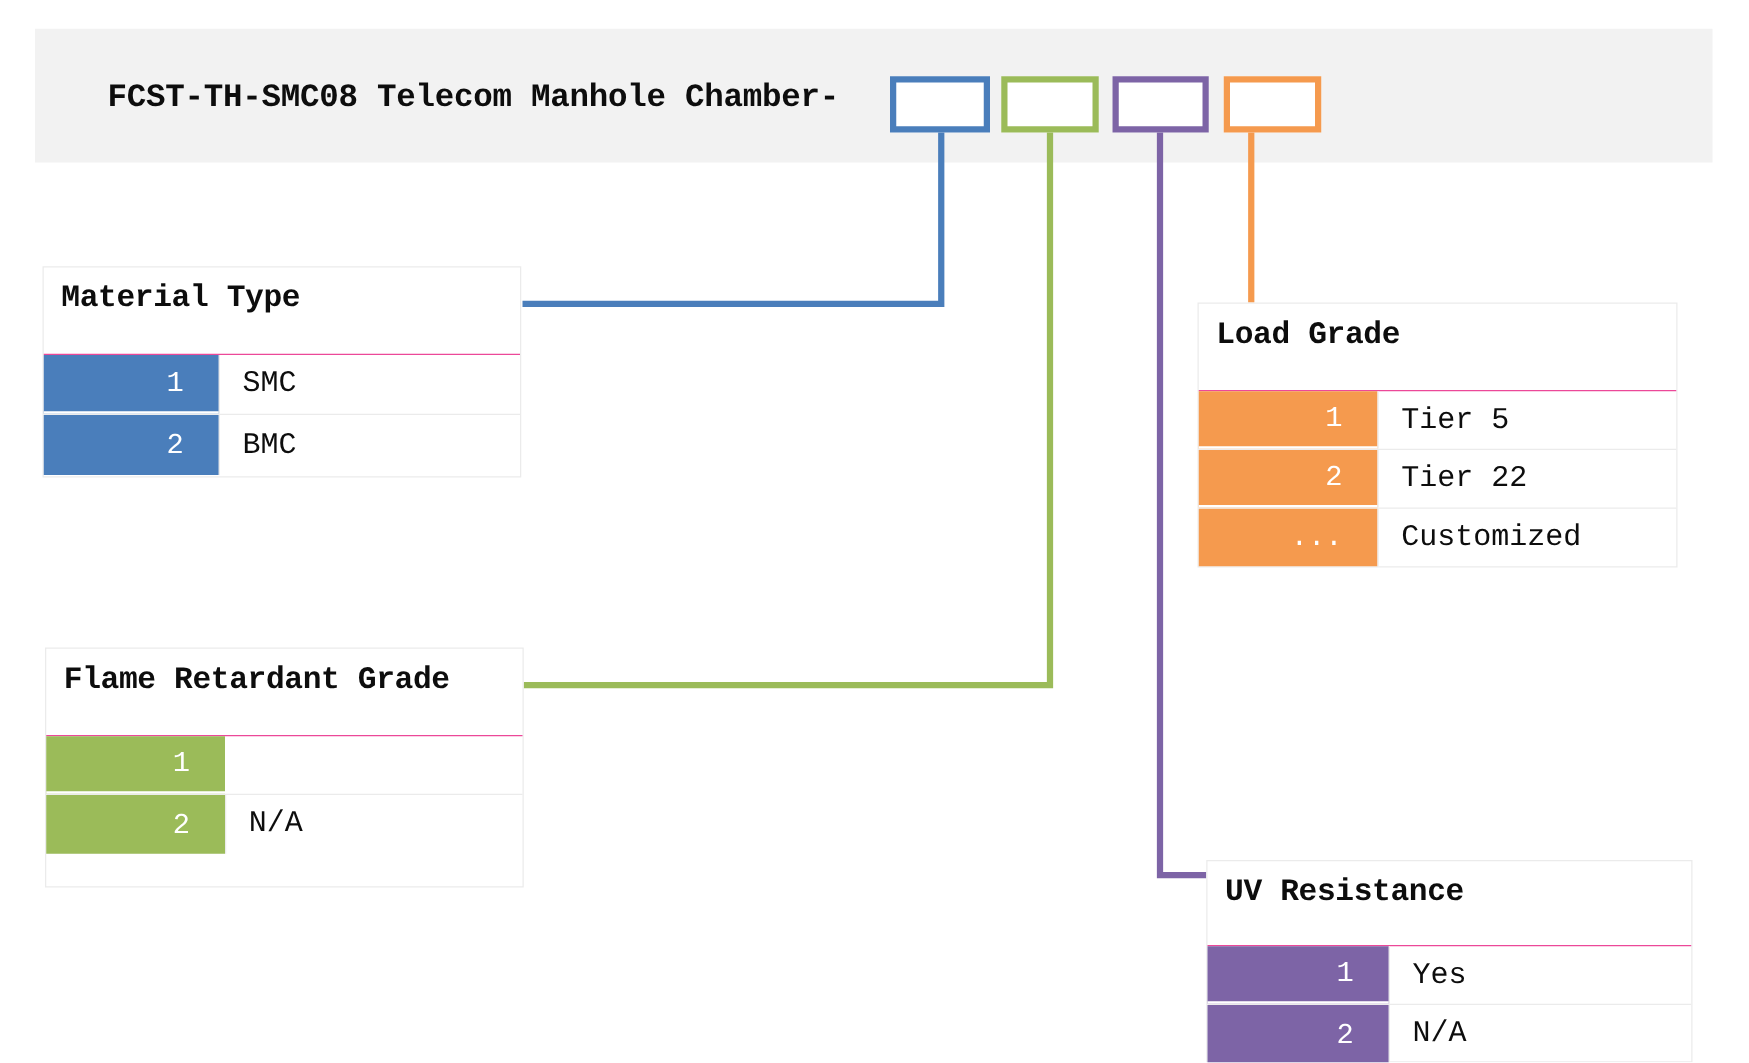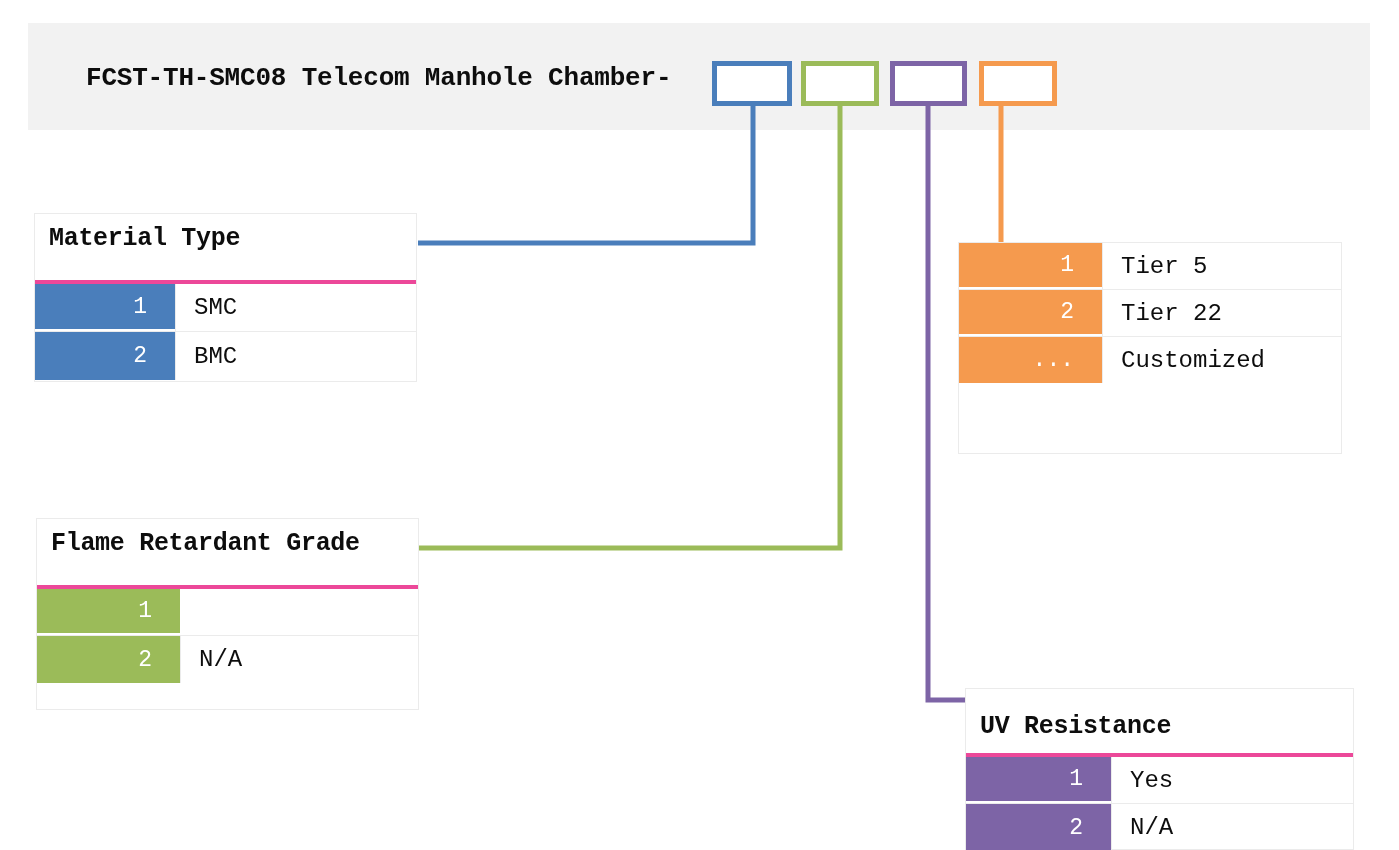--- a/index.html
+++ b/index.html
@@ -59,21 +59,21 @@
 
   
   .opt-table {
     position: absolute;
     background: #ffffff;
     border: 1px solid #ebebeb;
     box-sizing: border-box;
   }
   .opt-head {
     box-sizing: border-box;
-    border-bottom: 4px solid #ec4899;
+    border-bottom: 1px solid #ec4899;
     display: flex;
     align-items: flex-start;
     padding-left: 14px;
     padding-top: 10px;
   }
   .opt-head-text {
     font-size: 25px;
     font-weight: bold;
     color: #0d0d0d;
     white-space: nowrap;
@@ -156,36 +156,39 @@
     <div class="opt-row" style="height:47px;">
       <div class="opt-code" style="width:143px; background:#9BBB59;">1</div>
     </div>
     <div class="opt-row" style="height:47px;">
       <div class="opt-code" style="width:143px; background:#9BBB59;">2</div>
       <div class="opt-val">N/A</div>
     </div>
   </div>
 
   <div class="opt-table" style="left:958px; top:242px; width:384px; height:212px;">
+    <div class="opt-head" style="height:70px;">
+      <span class="opt-head-text">Load Grade</span>
+    </div>
     <div class="opt-row" style="height:47px;">
       <div class="opt-code" style="width:143px; background:#F59A4E;">1</div>
       <div class="opt-val">Tier 5</div>
     </div>
     <div class="opt-row" style="height:47px;">
       <div class="opt-code" style="width:143px; background:#F59A4E;">2</div>
       <div class="opt-val">Tier 22</div>
     </div>
     <div class="opt-row" style="height:46px;">
       <div class="opt-code" style="width:143px; background:#F59A4E;">...</div>
       <div class="opt-val">Customized</div>
     </div>
   </div>
 
   <div class="opt-table" style="left:965px; top:688px; width:389px; height:162px;">
-    <div class="opt-head" style="height:68px;align-items:center;">
+    <div class="opt-head" style="height:68px;">
       <span class="opt-head-text">UV Resistance</span>
     </div>
     <div class="opt-row" style="height:47px;">
       <div class="opt-code" style="width:145px; background:#7D64A6;">1</div>
       <div class="opt-val">Yes</div>
     </div>
     <div class="opt-row" style="height:47px;">
       <div class="opt-code" style="width:145px; background:#7D64A6;">2</div>
       <div class="opt-val">N/A</div>
     </div>

